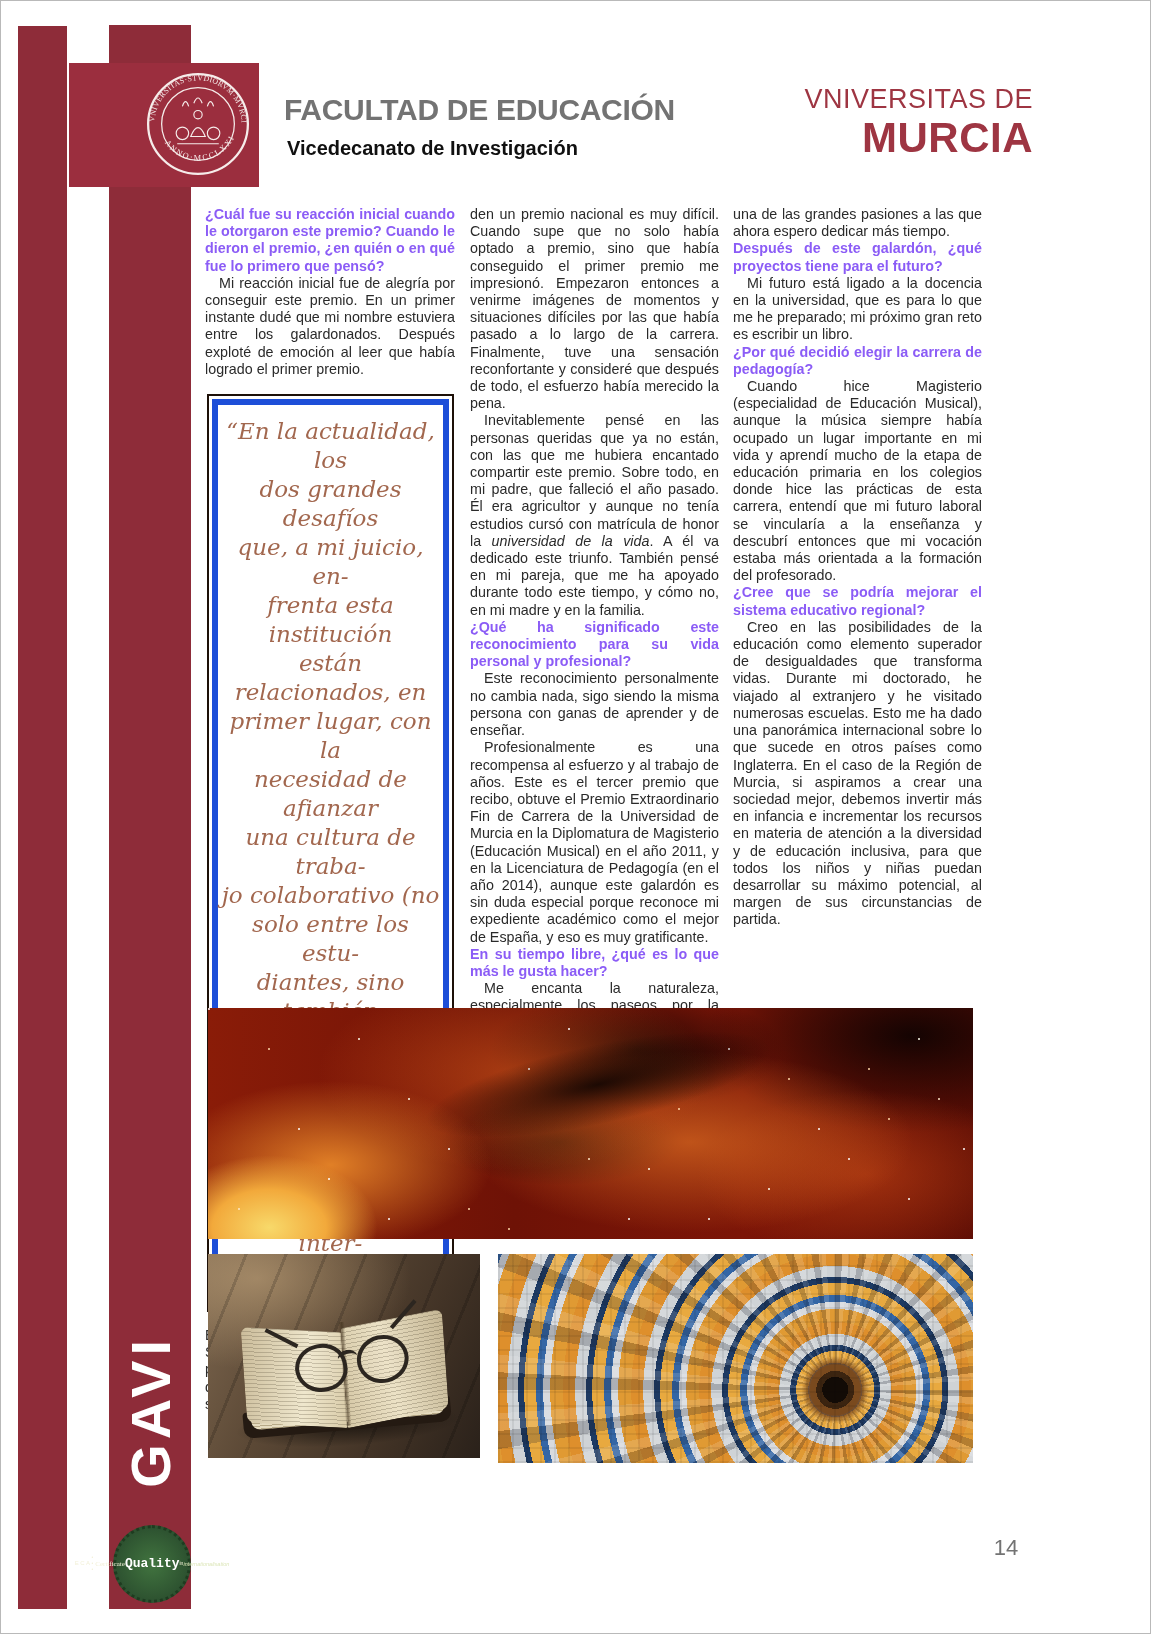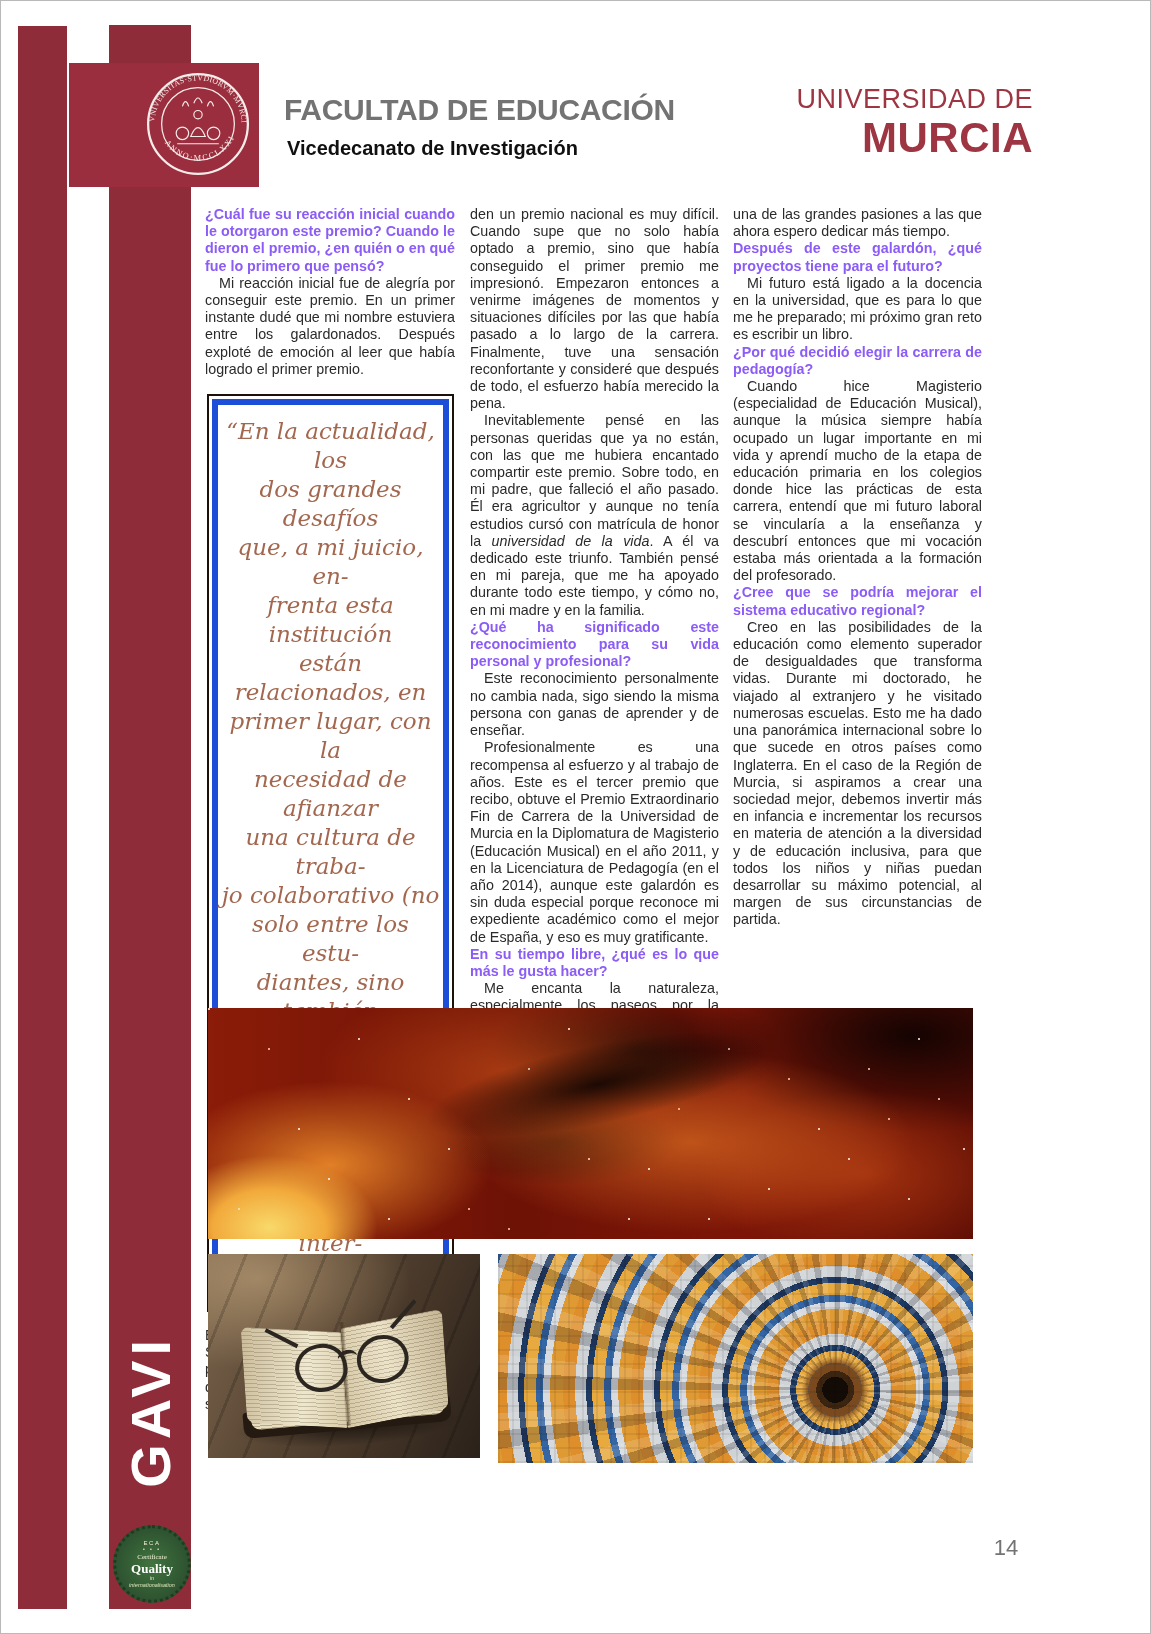--- a/index.html
+++ b/index.html
@@ -112,26 +112,26 @@
   
   .gavi{position:absolute;left:108px;top:1285px;width:82px;height:250px;
         display:flex;align-items:center;justify-content:center;}
   .gavi span{writing-mode:vertical-rl;transform:rotate(180deg);color:#ffffff;
         font-weight:bold;font-size:56px;letter-spacing:5px;}
 
   
   .badge{position:absolute;left:112px;top:1524px;width:78px;height:78px;border-radius:50%;
         background:radial-gradient(circle,#41743f 0%,#2d5230 72%);
         border:3px dotted #1e3c20;box-sizing:border-box;
-        display:flex;flex-direction:column;align-items:center;justify-content:center;
+        display:flex;flex-direction:row;align-items:center;justify-content:center;
         text-align:left;color:#f2f0d8;line-height:1.18;}
   .b1{font-size:6px;letter-spacing:1.5px;}
   .bdots{font-size:5px;letter-spacing:2px;}
   .b2{font-size:7px;font-family:"Liberation Serif",serif;}
-  .b3{font-size:13px;font-weight:bold;font-family:Liberation Serif, serif;color:#ffffff;}
+  .b3{font-size:13px;font-weight:bold;font-family:Liberation Mono, monospace;color:#ffffff;}
   .b4{font-size:5px;}
   .b5{font-size:5.5px;font-style:italic;color:#dce6b8;}
 
   
   .pagenum{position:absolute;left:975px;top:1534px;width:60px;text-align:center;
         font-size:22px;color:#737373;}
 </style>
 </head>
 <body>
 
@@ -161,21 +161,21 @@
         <circle cx="36" cy="60" r="6"></circle>
         <circle cx="66" cy="60" r="6"></circle>
         <path d="M31,70 h40"></path>
       </g>
     </svg>
   </div>
 
   <div class="faculty">FACULTAD DE EDUCACIÓN</div>
   <div class="vicedecanato">Vicedecanato de Investigación</div>
   <div class="univ">
-    <div class="univ-1">UNIVERSIDAD DE</div>
+    <div class="univ-1">VNIVERSITAS DE</div>
     <div class="univ-2">MURCIA</div>
   </div>
 
   <div class="col col1">
     <p class="bold">¿Cuál fue su reacción inicial cuando le otorgaron este premio? Cuando le dieron el premio, ¿en quién o en qué fue lo primero que pensó?</p>
     <p class="indent">Mi reacción inicial fue de alegría por conseguir este premio. En un primer instante dudé que mi nombre estuviera entre los galardonados. Después exploté de emoción al leer que había logrado el primer premio.</p>
     <div class="quote-outer">
       <div class="quote-inner">
         <div class="quote-text">“En la actualidad, los
 dos grandes desafíos

